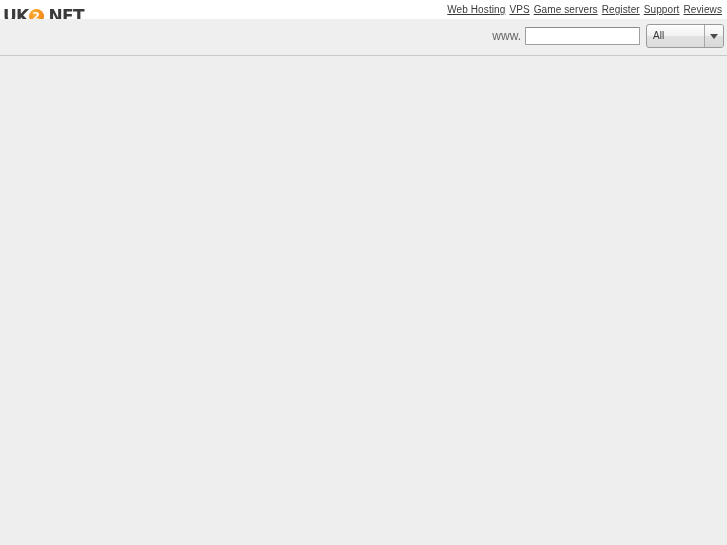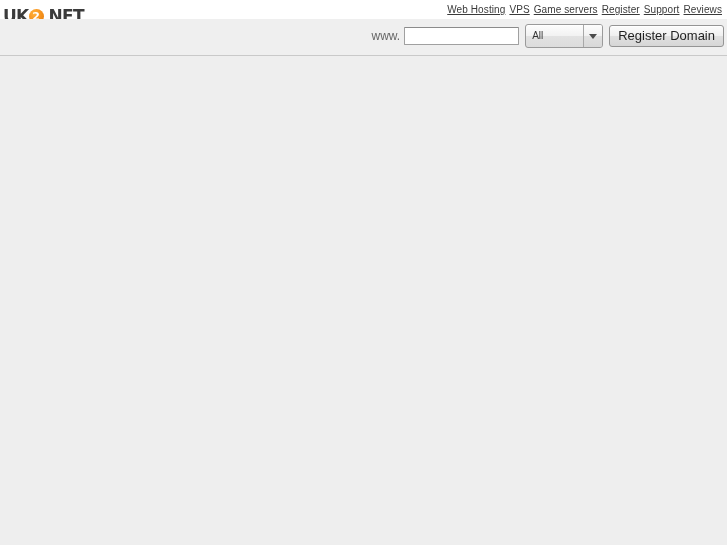--- a/index.html
+++ b/index.html
@@ -215,18 +215,17 @@
 
     <input class="domain-input" type="text" placeholder="" style="">
 
     <div class="tld-select">
       <span class="tld-value">All</span>
       <span class="tld-arrowbox">
         <span class="caret"></span>
       </span>
     </div>
 
-    <button class="register-btn" type="submit">Register Domain</button>
 
   </form>
 </div>
 
 <div class="pagebody"></div>
 
 </body></html>

